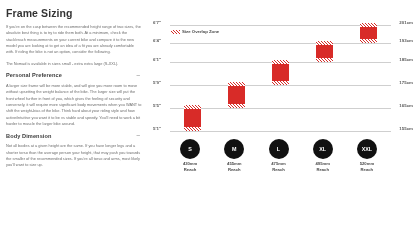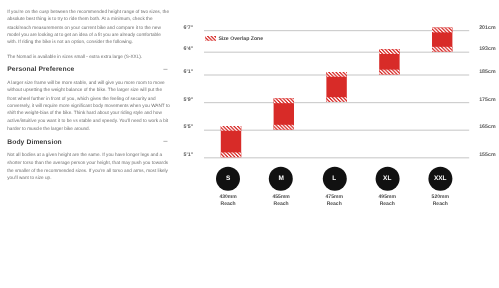--- a/index.html
+++ b/index.html
@@ -188,20 +188,21 @@
     color: #4a4a4a;
     line-height: 1.32;
   }
 </style>
 </head>
 <body>
 
 <div class="page">
 
   <div class="left-col">
+    <h1 class="main-title">Frame Sizing</h1>
     <p class="para">If you're on the cusp between the recommended height range of two sizes, the absolute best thing is to try to ride them both. At a minimum, check the stack/reach measurements on your current bike and compare it to the new model you are looking at to get an idea of a fit you are already comfortable with. If riding the bike is not an option, consider the following.</p>
     <p class="para">The Nomad is available in sizes small - extra extra large (S-XXL).</p>
 
     <div class="section">
       <div class="section-head">
         <span class="section-title">Personal Preference</span>
         <span class="collapse-toggle">−</span>
       </div>
       <p class="para">A larger size frame will be more stable, and will give you more room to move without upsetting the weight balance of the bike. The larger size will put the front wheel further in front of you, which gives the feeling of security and conversely, it will require more significant body movements when you WANT to shift the weight-bias of the bike. Think hard about your riding style and how active/intuitive you want it to be vs stable and speedy. You'll need to work a bit harder to muscle the larger bike around.</p>
     </div>

